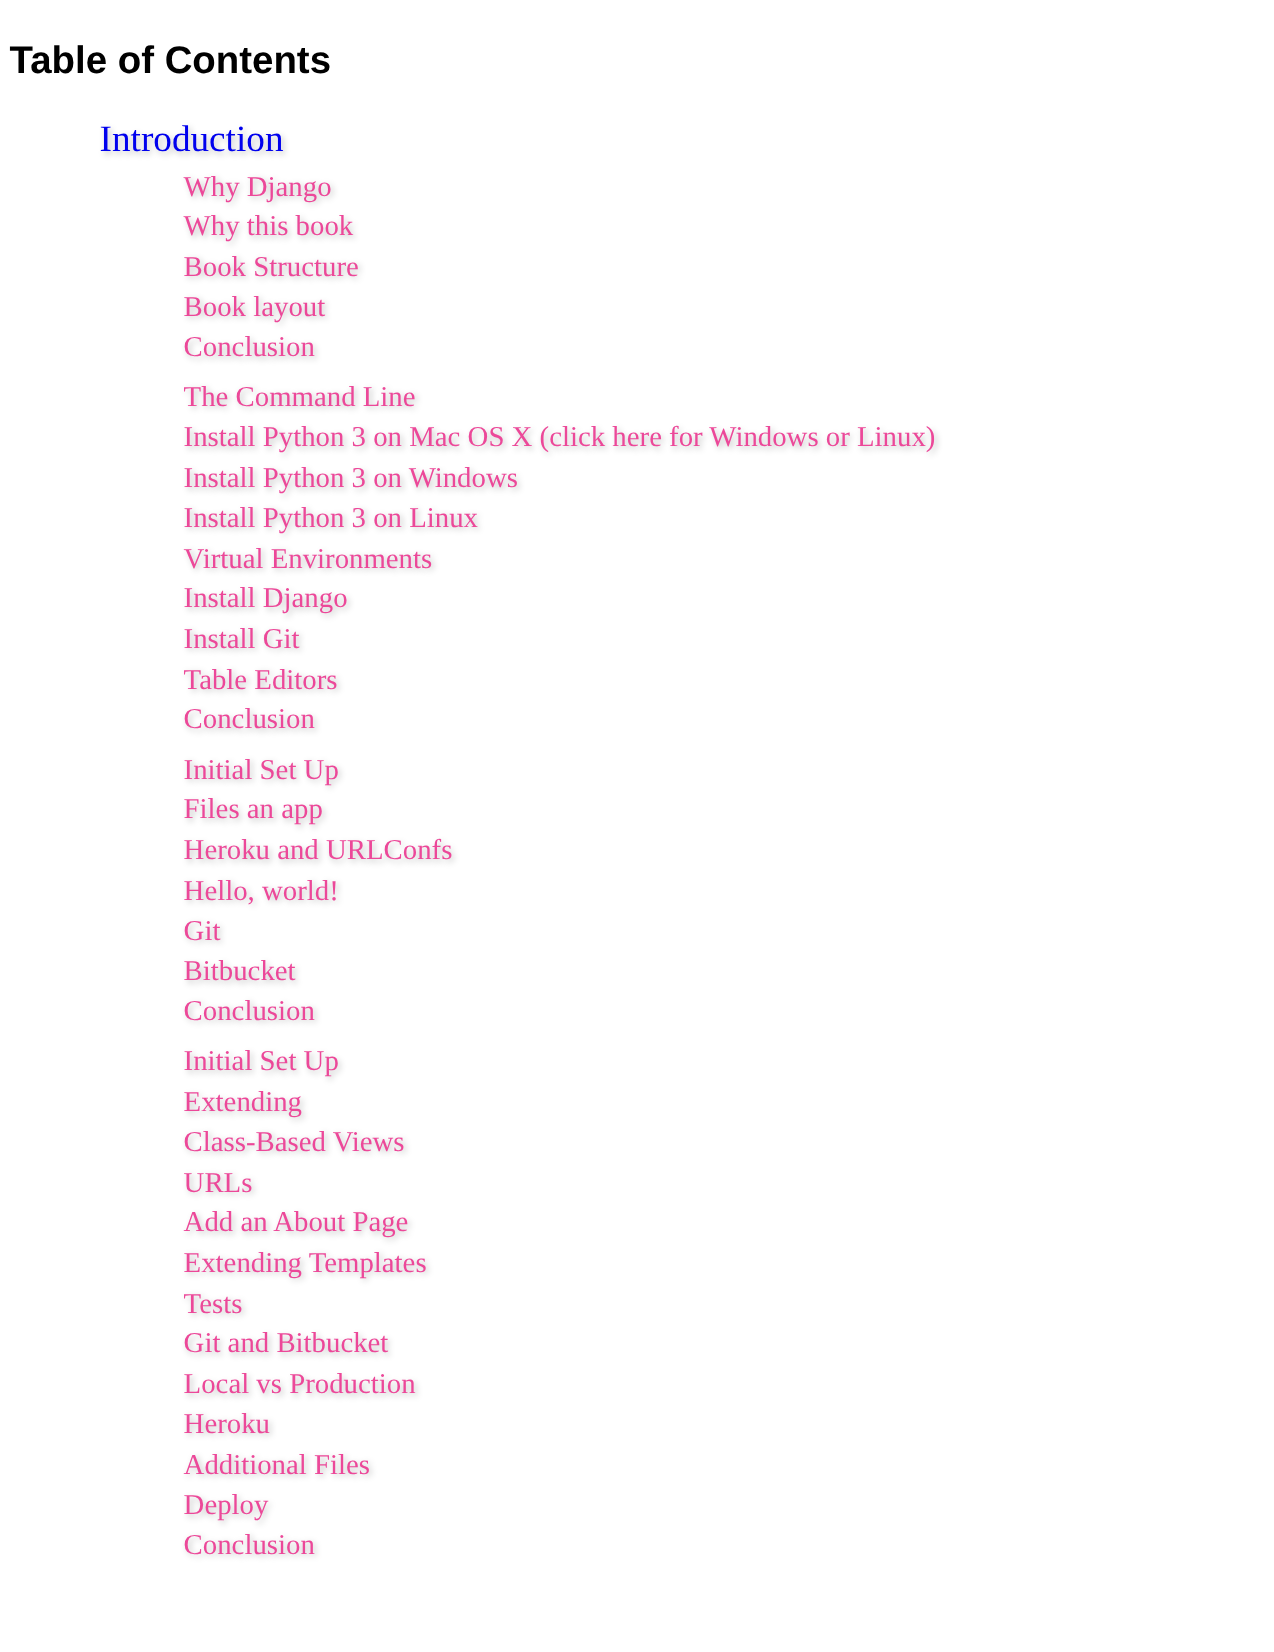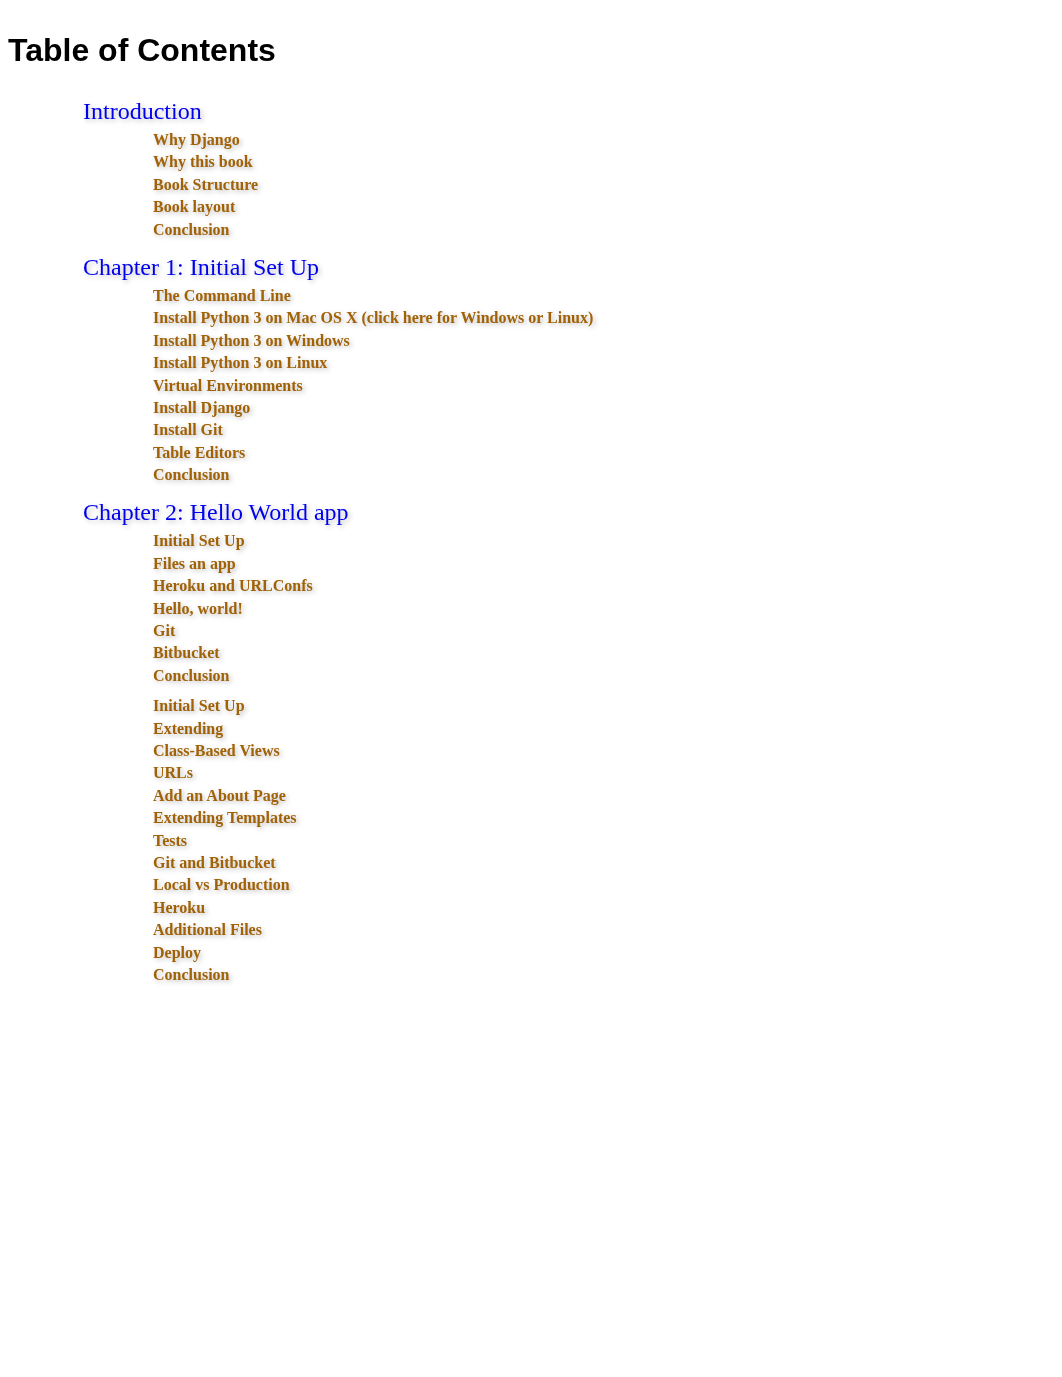--- a/index.html
+++ b/index.html
@@ -17,41 +17,40 @@
       margin: 24px 0 24px 0;
     }
     .toc-root {
       margin-left: 75px;
     }
     .chapter {
       margin-top: 8px;
     }
     .chapter-title {
       display: inline-block;
-      font-size: 24px;
+      font-size: 31px;
       color: #0000EE;
       text-shadow: 2px 2px 5px rgba(0,0,0,0.25);
       line-height: 1.5;
       cursor: pointer;
     }
     .sublist {
       margin-left: 70px;
       margin-top: 0px;
     }
     .subitem {
       display: block;
     }
     .subitem-link {
       display: inline-block;
-      font-size: 16px;
-      color: #a16207;
+      font-size: 24px;
+      color: #ec4899;
       text-shadow: 2px 2px 5px rgba(0,0,0,0.25);
       line-height: 1.4;
       cursor: pointer;
-      font-weight: bold;
     }
   </style>
 </head>
 <body>
 
 <h1>Table of Contents</h1>
 
 <div class="toc-root">
 
   <div class="chapter">
@@ -59,36 +58,34 @@
     <div class="sublist">
       <span class="subitem"><a class="subitem-link">Why Django</a></span>
       <span class="subitem"><a class="subitem-link">Why this book</a></span>
       <span class="subitem"><a class="subitem-link">Book Structure</a></span>
       <span class="subitem"><a class="subitem-link">Book layout</a></span>
       <span class="subitem"><a class="subitem-link">Conclusion</a></span>
     </div>
   </div>
 
   <div class="chapter">
-    <a class="chapter-title">Chapter 1: Initial Set Up</a>
     <div class="sublist">
       <span class="subitem"><a class="subitem-link">The Command Line</a></span>
       <span class="subitem"><a class="subitem-link">Install Python 3 on Mac OS X (click here for Windows or Linux)</a></span>
       <span class="subitem"><a class="subitem-link">Install Python 3 on Windows</a></span>
       <span class="subitem"><a class="subitem-link">Install Python 3 on Linux</a></span>
       <span class="subitem"><a class="subitem-link">Virtual Environments</a></span>
       <span class="subitem"><a class="subitem-link">Install Django</a></span>
       <span class="subitem"><a class="subitem-link">Install Git</a></span>
       <span class="subitem"><a class="subitem-link">Table Editors</a></span>
       <span class="subitem"><a class="subitem-link">Conclusion</a></span>
     </div>
   </div>
 
   <div class="chapter">
-    <a class="chapter-title">Chapter 2: Hello World app</a>
     <div class="sublist">
       <span class="subitem"><a class="subitem-link">Initial Set Up</a></span>
       <span class="subitem"><a class="subitem-link">Files an app</a></span>
       <span class="subitem"><a class="subitem-link">Heroku and URLConfs</a></span>
       <span class="subitem"><a class="subitem-link">Hello, world!</a></span>
       <span class="subitem"><a class="subitem-link">Git</a></span>
       <span class="subitem"><a class="subitem-link">Bitbucket</a></span>
       <span class="subitem"><a class="subitem-link">Conclusion</a></span>
     </div>
   </div>

